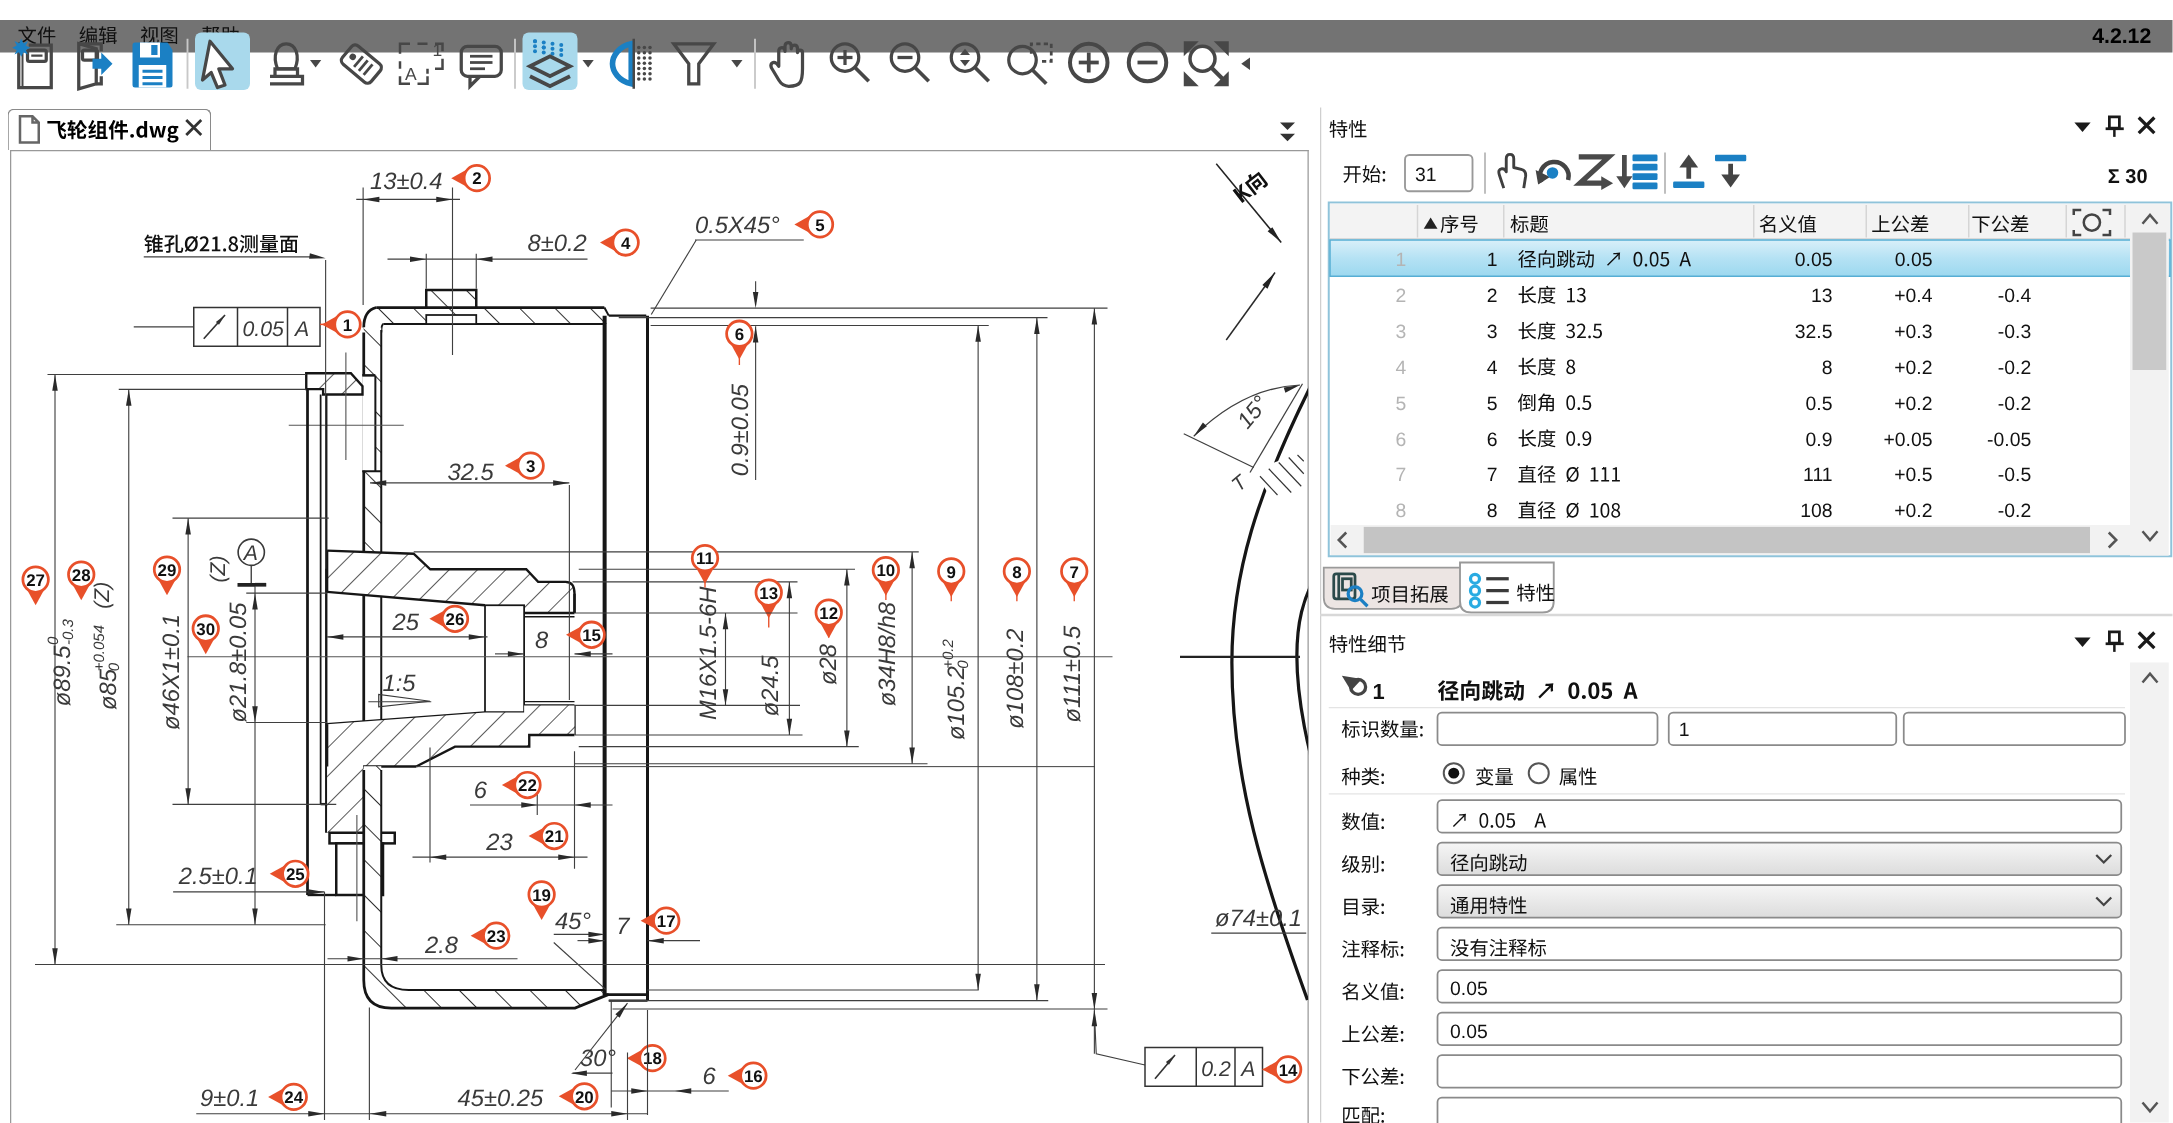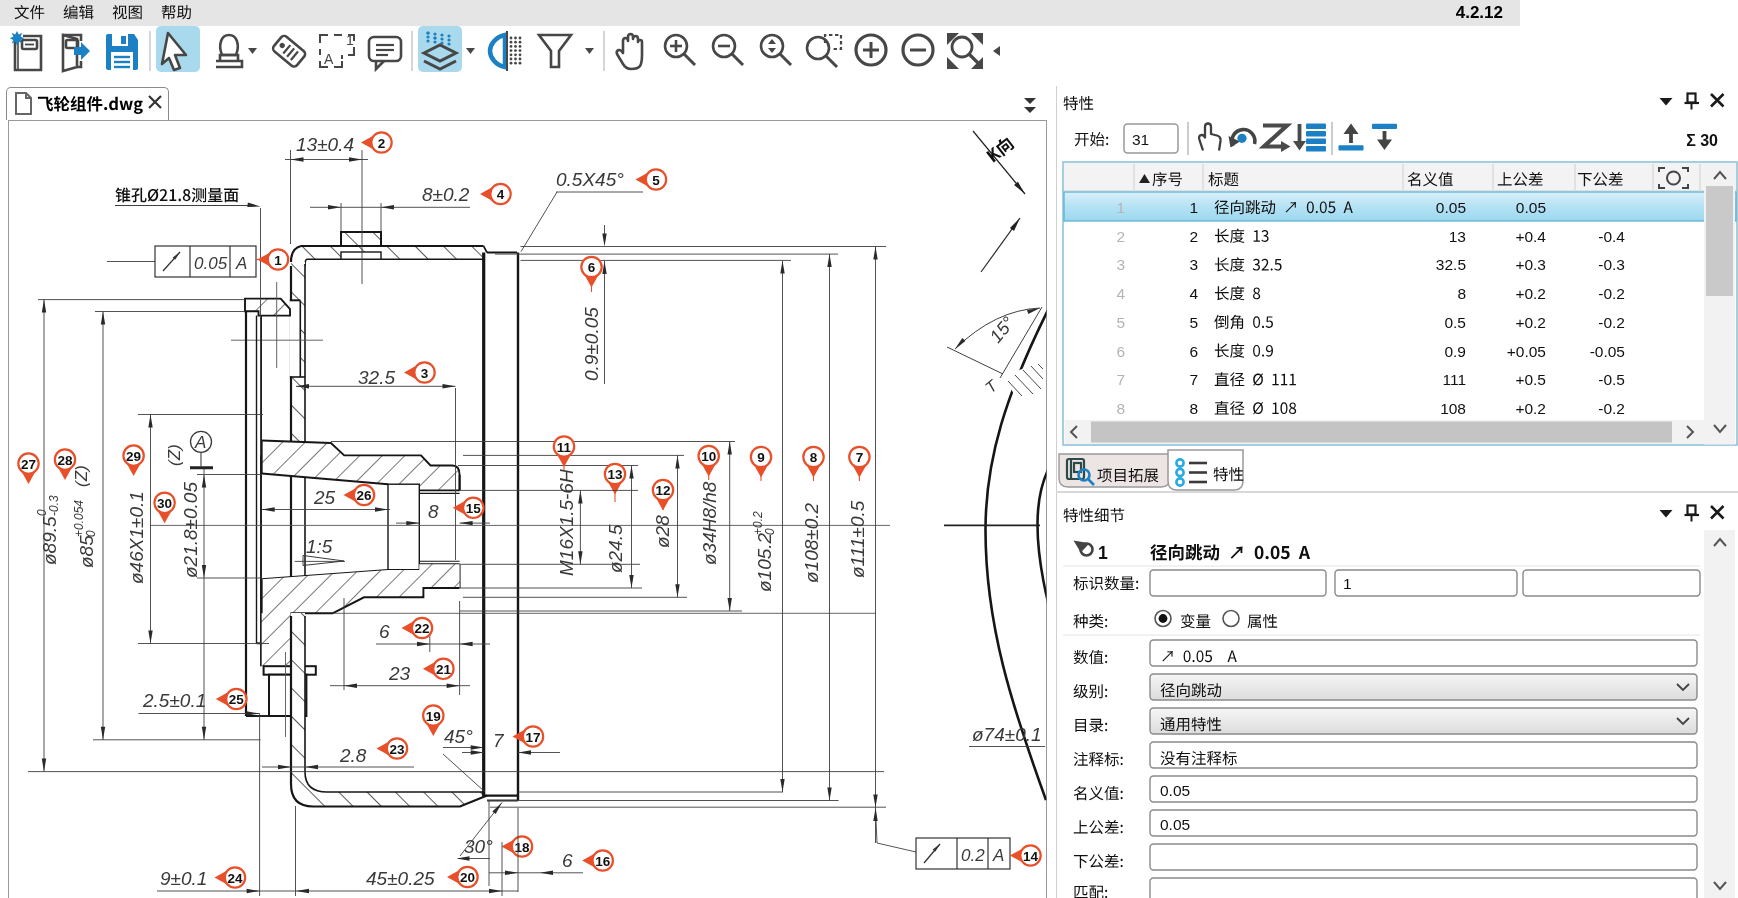--- a/index.html
+++ b/index.html
@@ -10,21 +10,21 @@
         <stop offset="0" stop-color="#d9eff9"></stop>
         <stop offset="0.5" stop-color="#b5e2f4"></stop>
         <stop offset="1" stop-color="#9cd8ef"></stop>
       </linearGradient>
 <linearGradient id="ddg" x1="0" y1="0" x2="0" y2="1">
         <stop offset="0" stop-color="#f6f6f6"></stop>
         <stop offset="1" stop-color="#dcdcdc"></stop>
       </linearGradient>
 </defs>
   </svg>
-<div style="position:absolute;left:0;top:0;width:1520px;height:26px;background:#e5e5e5"><svg width="1738" height="26">
+<div style="position:absolute;left:0;top:16px;width:1738px;height:26px;background:#737373"><svg width="1738" height="26">
       <path d="M6.6 -12.8C7.0 -12.0 7.5 -11.0 7.7 -10.3L9.0 -10.7C8.8 -11.4 8.2 -12.4 7.8 -13.1ZM0.8 -10.3V-9.1H3.2C4.1 -6.8 5.3 -4.8 6.9 -3.1C5.2 -1.7 3.1 -0.6 0.6 0.1C0.8 0.4 1.2 0.9 1.3 1.2C3.9 0.4 6.0 -0.7 7.8 -2.3C9.5 -0.7 11.6 0.4 14.2 1.1C14.4 0.8 14.7 0.3 15.0 0.1C12.5 -0.6 10.4 -1.7 8.7 -3.1C10.2 -4.7 11.4 -6.7 12.3 -9.1H14.8V-10.3ZM7.8 -3.9C6.4 -5.4 5.2 -7.2 4.4 -9.1H11.0C10.2 -7.1 9.2 -5.3 7.8 -3.9Z M20.4 -5.3V-4.2H24.9V1.2H26.0V-4.2H30.3V-5.3H26.0V-8.7H29.6V-9.8H26.0V-12.8H24.9V-9.8H22.8C23.0 -10.5 23.2 -11.3 23.3 -12.0L22.2 -12.2C21.8 -10.2 21.2 -8.2 20.3 -6.9C20.6 -6.8 21.1 -6.5 21.3 -6.3C21.7 -7.0 22.1 -7.8 22.4 -8.7H24.9V-5.3ZM19.7 -13.0C18.8 -10.6 17.5 -8.3 16.0 -6.8C16.2 -6.5 16.5 -5.9 16.7 -5.6C17.2 -6.2 17.6 -6.8 18.1 -7.4V1.2H19.2V-9.3C19.8 -10.3 20.3 -11.5 20.8 -12.6Z" transform="translate(14.0,18.0)" fill="#111"></path>
       <path d="M0.6 -0.8 0.9 0.2C2.2 -0.3 3.8 -0.9 5.4 -1.6L5.1 -2.5C3.5 -1.9 1.8 -1.2 0.6 -0.8ZM0.9 -6.6C1.2 -6.7 1.5 -6.7 3.2 -7.0C2.6 -6.0 2.0 -5.2 1.8 -4.9C1.3 -4.3 1.0 -3.9 0.7 -3.8C0.8 -3.6 1.0 -3.0 1.1 -2.8C1.3 -3.0 1.8 -3.2 5.3 -4.0C5.2 -4.2 5.2 -4.6 5.2 -4.9L2.6 -4.4C3.7 -5.8 4.8 -7.5 5.6 -9.3L4.7 -9.8C4.4 -9.2 4.1 -8.6 3.8 -8.0L2.1 -7.8C2.9 -9.2 3.8 -10.9 4.4 -12.6L3.3 -13.0C2.8 -11.1 1.7 -9.1 1.4 -8.6C1.1 -8.1 0.9 -7.7 0.6 -7.6C0.7 -7.3 0.9 -6.8 0.9 -6.6ZM9.7 -5.4V-3.1H8.4V-5.4ZM10.5 -5.4H11.6V-3.1H10.5ZM7.5 -6.4V1.1H8.4V-2.2H9.7V0.7H10.5V-2.2H11.6V0.7H12.4V-2.2H13.5V0.1C13.5 0.2 13.5 0.2 13.3 0.3C13.2 0.3 13.0 0.3 12.6 0.2C12.7 0.5 12.8 0.9 12.9 1.1C13.4 1.1 13.8 1.1 14.1 1.0C14.4 0.8 14.4 0.5 14.4 0.1V-6.4L13.5 -6.4ZM12.4 -5.4H13.5V-3.1H12.4ZM9.4 -12.8C9.6 -12.4 9.9 -11.8 10.0 -11.3H6.4V-8.0C6.4 -5.6 6.3 -2.2 4.9 0.3C5.1 0.4 5.6 0.8 5.8 1.0C7.2 -1.5 7.5 -5.2 7.5 -7.7H14.3V-11.3H11.3C11.1 -11.9 10.8 -12.6 10.5 -13.1ZM7.5 -10.4H13.2V-8.7H7.5Z M24.0 -11.6H28.2V-10.1H24.0ZM23.0 -12.5V-9.2H29.3V-12.5ZM16.8 -5.1C16.9 -5.3 17.3 -5.4 17.9 -5.4H19.3V-3.1L16.1 -2.6L16.4 -1.5L19.3 -2.0V1.2H20.4V-2.3L22.1 -2.6L22.1 -3.6L20.4 -3.3V-5.4H21.8V-6.4H20.4V-8.8H19.3V-6.4H17.8C18.2 -7.5 18.7 -8.8 19.0 -10.1H21.9V-11.2H19.3C19.5 -11.7 19.6 -12.3 19.7 -12.8L18.5 -13.0C18.5 -12.4 18.3 -11.8 18.2 -11.2H16.2V-10.1H17.9C17.6 -8.8 17.3 -7.8 17.1 -7.4C16.9 -6.7 16.7 -6.2 16.4 -6.2C16.5 -5.9 16.7 -5.4 16.8 -5.1ZM28.1 -7.3V-6.0H24.2V-7.3ZM21.7 -1.2 21.9 -0.1 28.1 -0.6V1.2H29.2V-0.7L30.4 -0.8L30.4 -1.8L29.2 -1.7V-7.3H30.3V-8.3H22.1V-7.3H23.1V-1.3ZM28.1 -5.1V-3.8H24.2V-5.1ZM28.1 -2.9V-1.6L24.2 -1.3V-2.9Z" transform="translate(63.0,18.0)" fill="#111"></path>
       <path d="M7.0 -12.3V-4.0H8.1V-11.2H12.9V-4.0H14.1V-12.3ZM2.4 -12.5C2.9 -11.9 3.5 -11.0 3.8 -10.4L4.8 -11.1C4.5 -11.6 3.9 -12.4 3.3 -13.0ZM9.9 -10.1V-7.0C9.9 -4.6 9.4 -1.6 5.5 0.4C5.7 0.6 6.1 1.0 6.2 1.3C8.6 0.0 9.8 -1.6 10.4 -3.3V-0.3C10.4 0.7 10.8 1.0 11.9 1.0H13.3C14.6 1.0 14.8 0.4 15.0 -2.1C14.7 -2.1 14.3 -2.3 14.0 -2.5C13.9 -0.3 13.8 0.1 13.3 0.1H12.0C11.6 0.1 11.5 0.0 11.5 -0.4V-4.3H10.7C10.9 -5.2 11.0 -6.2 11.0 -7.0V-10.1ZM1.0 -10.4V-9.3H4.7C3.8 -7.3 2.2 -5.4 0.6 -4.3C0.8 -4.1 1.1 -3.5 1.1 -3.2C1.8 -3.6 2.4 -4.2 2.9 -4.8V1.2H4.0V-5.5C4.6 -4.8 5.3 -3.9 5.6 -3.4L6.3 -4.3C6.0 -4.7 4.9 -5.9 4.3 -6.5C5.1 -7.6 5.7 -8.8 6.2 -10.0L5.5 -10.4L5.3 -10.4Z M21.3 -4.3C22.6 -4.1 24.1 -3.5 25.0 -3.1L25.5 -3.9C24.6 -4.3 23.0 -4.8 21.8 -5.0ZM19.8 -2.4C21.9 -2.1 24.6 -1.5 26.1 -0.9L26.6 -1.8C25.1 -2.3 22.4 -2.9 20.3 -3.1ZM16.8 -12.3V1.2H17.9V0.6H28.6V1.2H29.7V-12.3ZM17.9 -0.4V-11.3H28.6V-0.4ZM21.9 -11.0C21.1 -9.7 19.8 -8.5 18.5 -7.7C18.7 -7.5 19.1 -7.2 19.3 -7.0C19.8 -7.3 20.2 -7.7 20.7 -8.1C21.2 -7.6 21.8 -7.1 22.4 -6.7C21.1 -6.1 19.6 -5.6 18.2 -5.4C18.4 -5.1 18.6 -4.7 18.8 -4.4C20.3 -4.8 21.9 -5.3 23.4 -6.1C24.7 -5.4 26.1 -4.9 27.6 -4.6C27.7 -4.9 28.0 -5.3 28.3 -5.5C26.9 -5.7 25.5 -6.1 24.3 -6.7C25.5 -7.5 26.5 -8.3 27.1 -9.4L26.4 -9.8L26.3 -9.7H22.3C22.5 -10.0 22.7 -10.3 22.9 -10.6ZM21.4 -8.7 21.5 -8.8H25.5C24.9 -8.2 24.2 -7.7 23.3 -7.2C22.6 -7.7 21.9 -8.2 21.4 -8.7Z" transform="translate(112.0,18.0)" fill="#111"></path>
       <path d="M4.2 -13.0V-11.8H1.0V-10.8H4.2V-9.7H1.3V-8.8H4.2V-8.4C4.2 -8.2 4.2 -7.9 4.1 -7.6H0.8V-6.6H3.7C3.2 -6.0 2.4 -5.3 1.1 -4.8C1.3 -4.6 1.7 -4.2 1.9 -4.0C3.6 -4.7 4.5 -5.7 5.0 -6.6H8.4V-7.6H5.3C5.4 -7.9 5.4 -8.2 5.4 -8.4V-8.8H8.0V-9.7H5.4V-10.8H8.3V-11.8H5.4V-13.0ZM9.1 -12.4V-4.7H10.2V-11.4H12.8C12.4 -10.7 11.9 -9.9 11.4 -9.2C12.7 -8.5 13.3 -7.8 13.3 -7.2C13.3 -6.9 13.1 -6.7 12.9 -6.6C12.7 -6.5 12.4 -6.4 12.2 -6.4C11.8 -6.4 11.2 -6.4 10.5 -6.5C10.7 -6.2 10.9 -5.8 10.9 -5.5C11.5 -5.4 12.2 -5.5 12.7 -5.5C13.0 -5.5 13.4 -5.6 13.6 -5.8C14.2 -6.0 14.4 -6.5 14.4 -7.1C14.4 -7.8 13.9 -8.6 12.6 -9.4C13.3 -10.2 13.9 -11.1 14.5 -11.9L13.7 -12.4L13.5 -12.4ZM2.3 -4.1V0.4H3.5V-3.0H7.1V1.2H8.3V-3.0H12.2V-0.9C12.2 -0.7 12.2 -0.6 11.9 -0.6C11.7 -0.6 10.7 -0.6 9.7 -0.6C9.9 -0.4 10.1 0.1 10.2 0.4C11.5 0.4 12.3 0.4 12.8 0.2C13.3 0.0 13.4 -0.3 13.4 -0.9V-4.1H8.3V-5.3H7.1V-4.1Z M25.3 -13.0C25.3 -11.8 25.3 -10.6 25.3 -9.5H22.7V-8.4H25.2C25.0 -4.7 24.2 -1.4 21.3 0.4C21.5 0.6 21.9 1.0 22.1 1.3C25.3 -0.8 26.1 -4.3 26.4 -8.4H28.8C28.6 -2.7 28.5 -0.7 28.1 -0.2C27.9 0.0 27.8 0.1 27.5 0.1C27.2 0.1 26.4 0.0 25.5 -0.0C25.7 0.3 25.8 0.8 25.8 1.1C26.6 1.1 27.5 1.2 28.0 1.1C28.5 1.1 28.8 0.9 29.1 0.5C29.6 -0.2 29.7 -2.4 29.9 -8.9C29.9 -9.1 29.9 -9.5 29.9 -9.5H26.4C26.4 -10.6 26.4 -11.8 26.4 -13.0ZM16.0 -1.5 16.2 -0.3C18.1 -0.7 20.7 -1.3 23.2 -1.9L23.1 -2.9L22.2 -2.8V-12.3H17.1V-1.7ZM18.2 -1.9V-4.6H21.1V-2.5ZM18.2 -7.9H21.1V-5.6H18.2ZM18.2 -8.9V-11.2H21.1V-8.9Z" transform="translate(161.0,18.0)" fill="#111"></path>
     </svg><div style="position:absolute;right:17px;top:3px;font-size:17px;font-weight:bold;color:#000">4.2.12</div></div><svg width="1060" height="80" viewBox="0 0 1060 80" style="position:absolute;left:0;top:0">
     <g transform="translate(10,31)">
       <path d="M5,7 L5,39 L31,39 L31,5 L13,5" fill="none" stroke="#474747" stroke-width="2.6"></path>
       <line x1="8" y1="7" x2="8" y2="39" stroke="#474747" stroke-width="1.6"></line>
       <rect x="12" y="9" width="15" height="9" rx="1.5" fill="none" stroke="#474747" stroke-width="2.6"></rect>
       <line x1="15" y1="13.5" x2="24" y2="13.5" stroke="#474747" stroke-width="1.8"></line>

